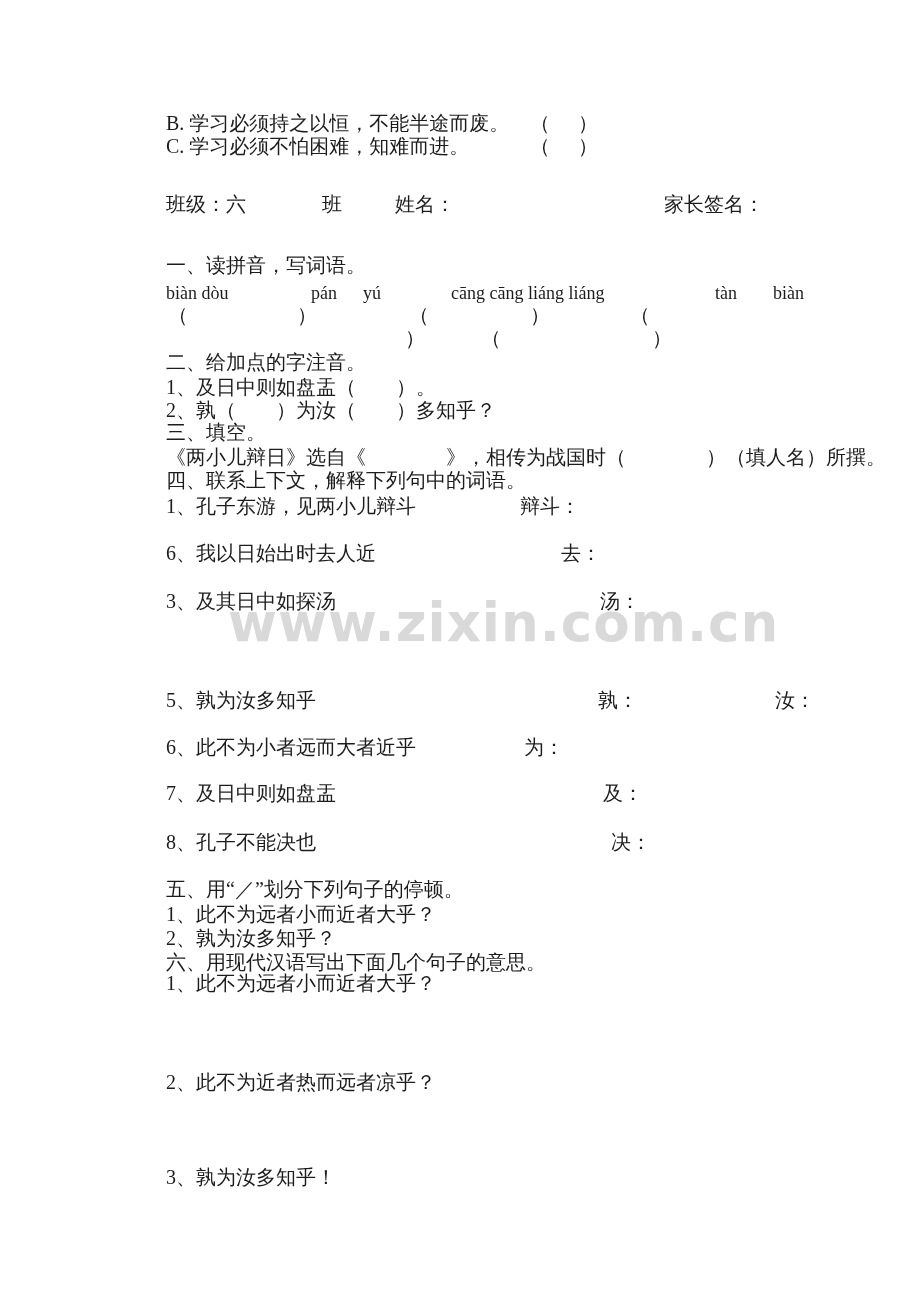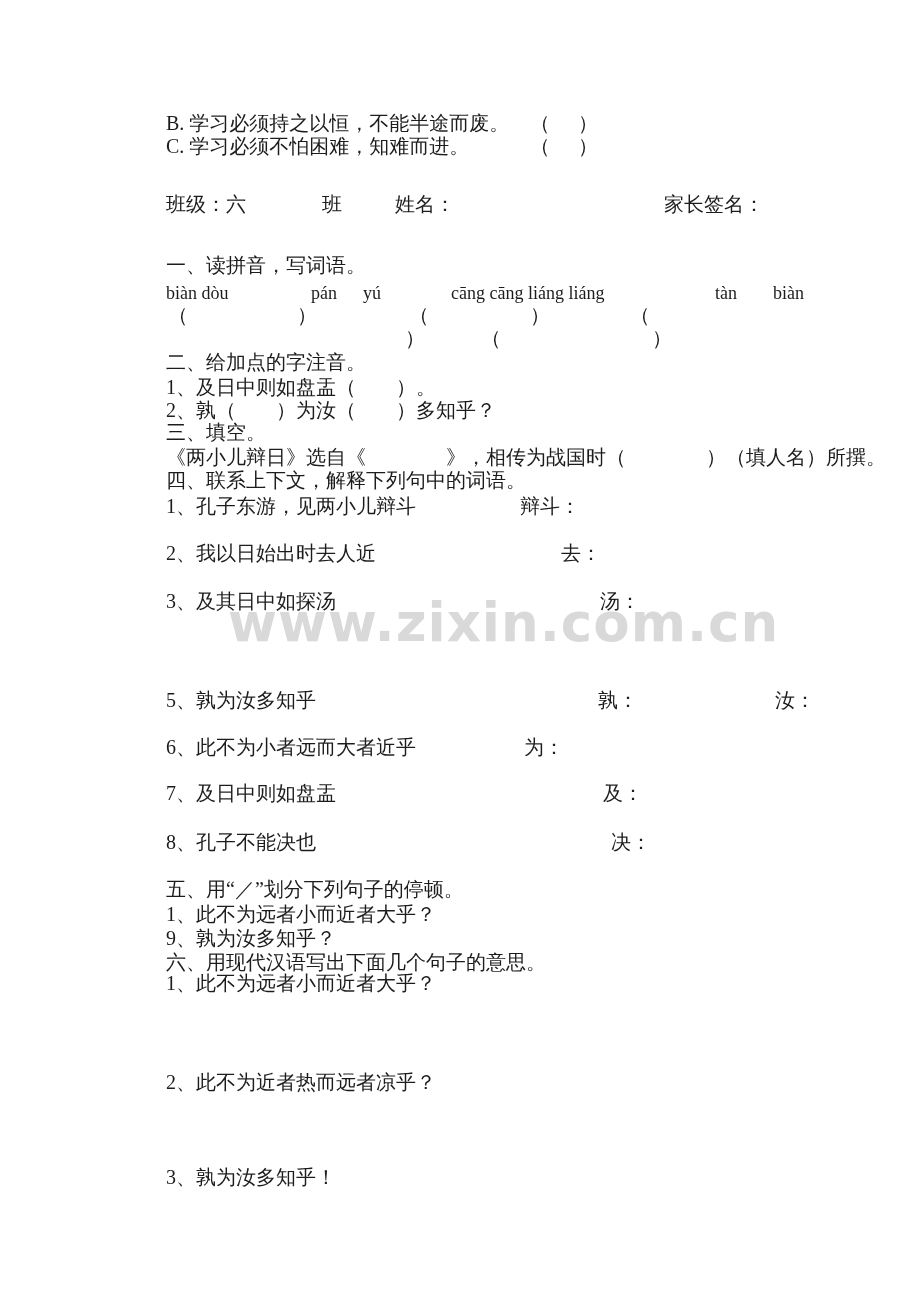--- a/index.html
+++ b/index.html
@@ -61,29 +61,29 @@
 
   <div class="ln z" style="top:350px"><span>二、给加点的字注音。</span></div>
   <div class="ln z" style="top:375px"><span>1、及日中则如盘盂（　　）。</span></div>
   <div class="ln z" style="top:398px"><span>2、孰（　　）为汝（　　）多知乎？</span></div>
 
   <div class="ln z" style="top:445px"><span>《两小儿辩日》选自《　　　　》，相传为战国时（　　　　）（填人名）所撰。</span></div>
   <div class="ln z" style="top:420px"><span>三、填空。</span></div>
 
   <div class="ln z" style="top:468px"><span>四、联系上下文，解释下列句中的词语。</span></div>
   <div class="ln z" style="top:494px"><span>1、孔子东游，见两小儿辩斗</span><span class="abs" style="left:492px">辩斗：</span></div>
-  <div class="ln z" style="top:541px"><span>2、我以日始出时去人近</span><span class="abs" style="left:533px">去：</span></div>
+  <div class="ln z" style="top:541px"><span>6、我以日始出时去人近</span><span class="abs" style="left:533px">去：</span></div>
   <div class="ln z" style="top:589px"><span>3、及其日中如探汤</span><span class="abs" style="left:572px">汤：</span></div>
   <div class="ln z" style="top:688px"><span>5、孰为汝多知乎</span><span class="abs" style="left:570px">孰：</span><span class="abs" style="left:747px">汝：</span></div>
   <div class="ln z" style="top:735px"><span>6、此不为小者远而大者近乎</span><span class="abs" style="left:496px">为：</span></div>
   <div class="ln z" style="top:781px"><span>7、及日中则如盘盂</span><span class="abs" style="left:575px">及：</span></div>
   <div class="ln z" style="top:830px"><span>8、孔子不能决也</span><span class="abs" style="left:583px">决：</span></div>
 
   <div class="ln z" style="top:877px"><span>五、用“／”划分下列句子的停顿。</span></div>
   <div class="ln z" style="top:902px"><span>1、此不为远者小而近者大乎？</span></div>
-  <div class="ln z" style="top:926px"><span>9、孰为汝多知乎？</span></div>
+  <div class="ln z" style="top:926px"><span>2、孰为汝多知乎？</span></div>
 
   <div class="ln z" style="top:950px"><span>六、用现代汉语写出下面几个句子的意思。</span></div>
   <div class="ln z" style="top:971px"><span>1、此不为远者小而近者大乎？</span></div>
   <div class="ln z" style="top:1070px"><span>2、此不为近者热而远者凉乎？</span></div>
   <div class="ln z" style="top:1165px"><span>3、孰为汝多知乎！</span></div>
 
 </div>
 
 </body></html>

